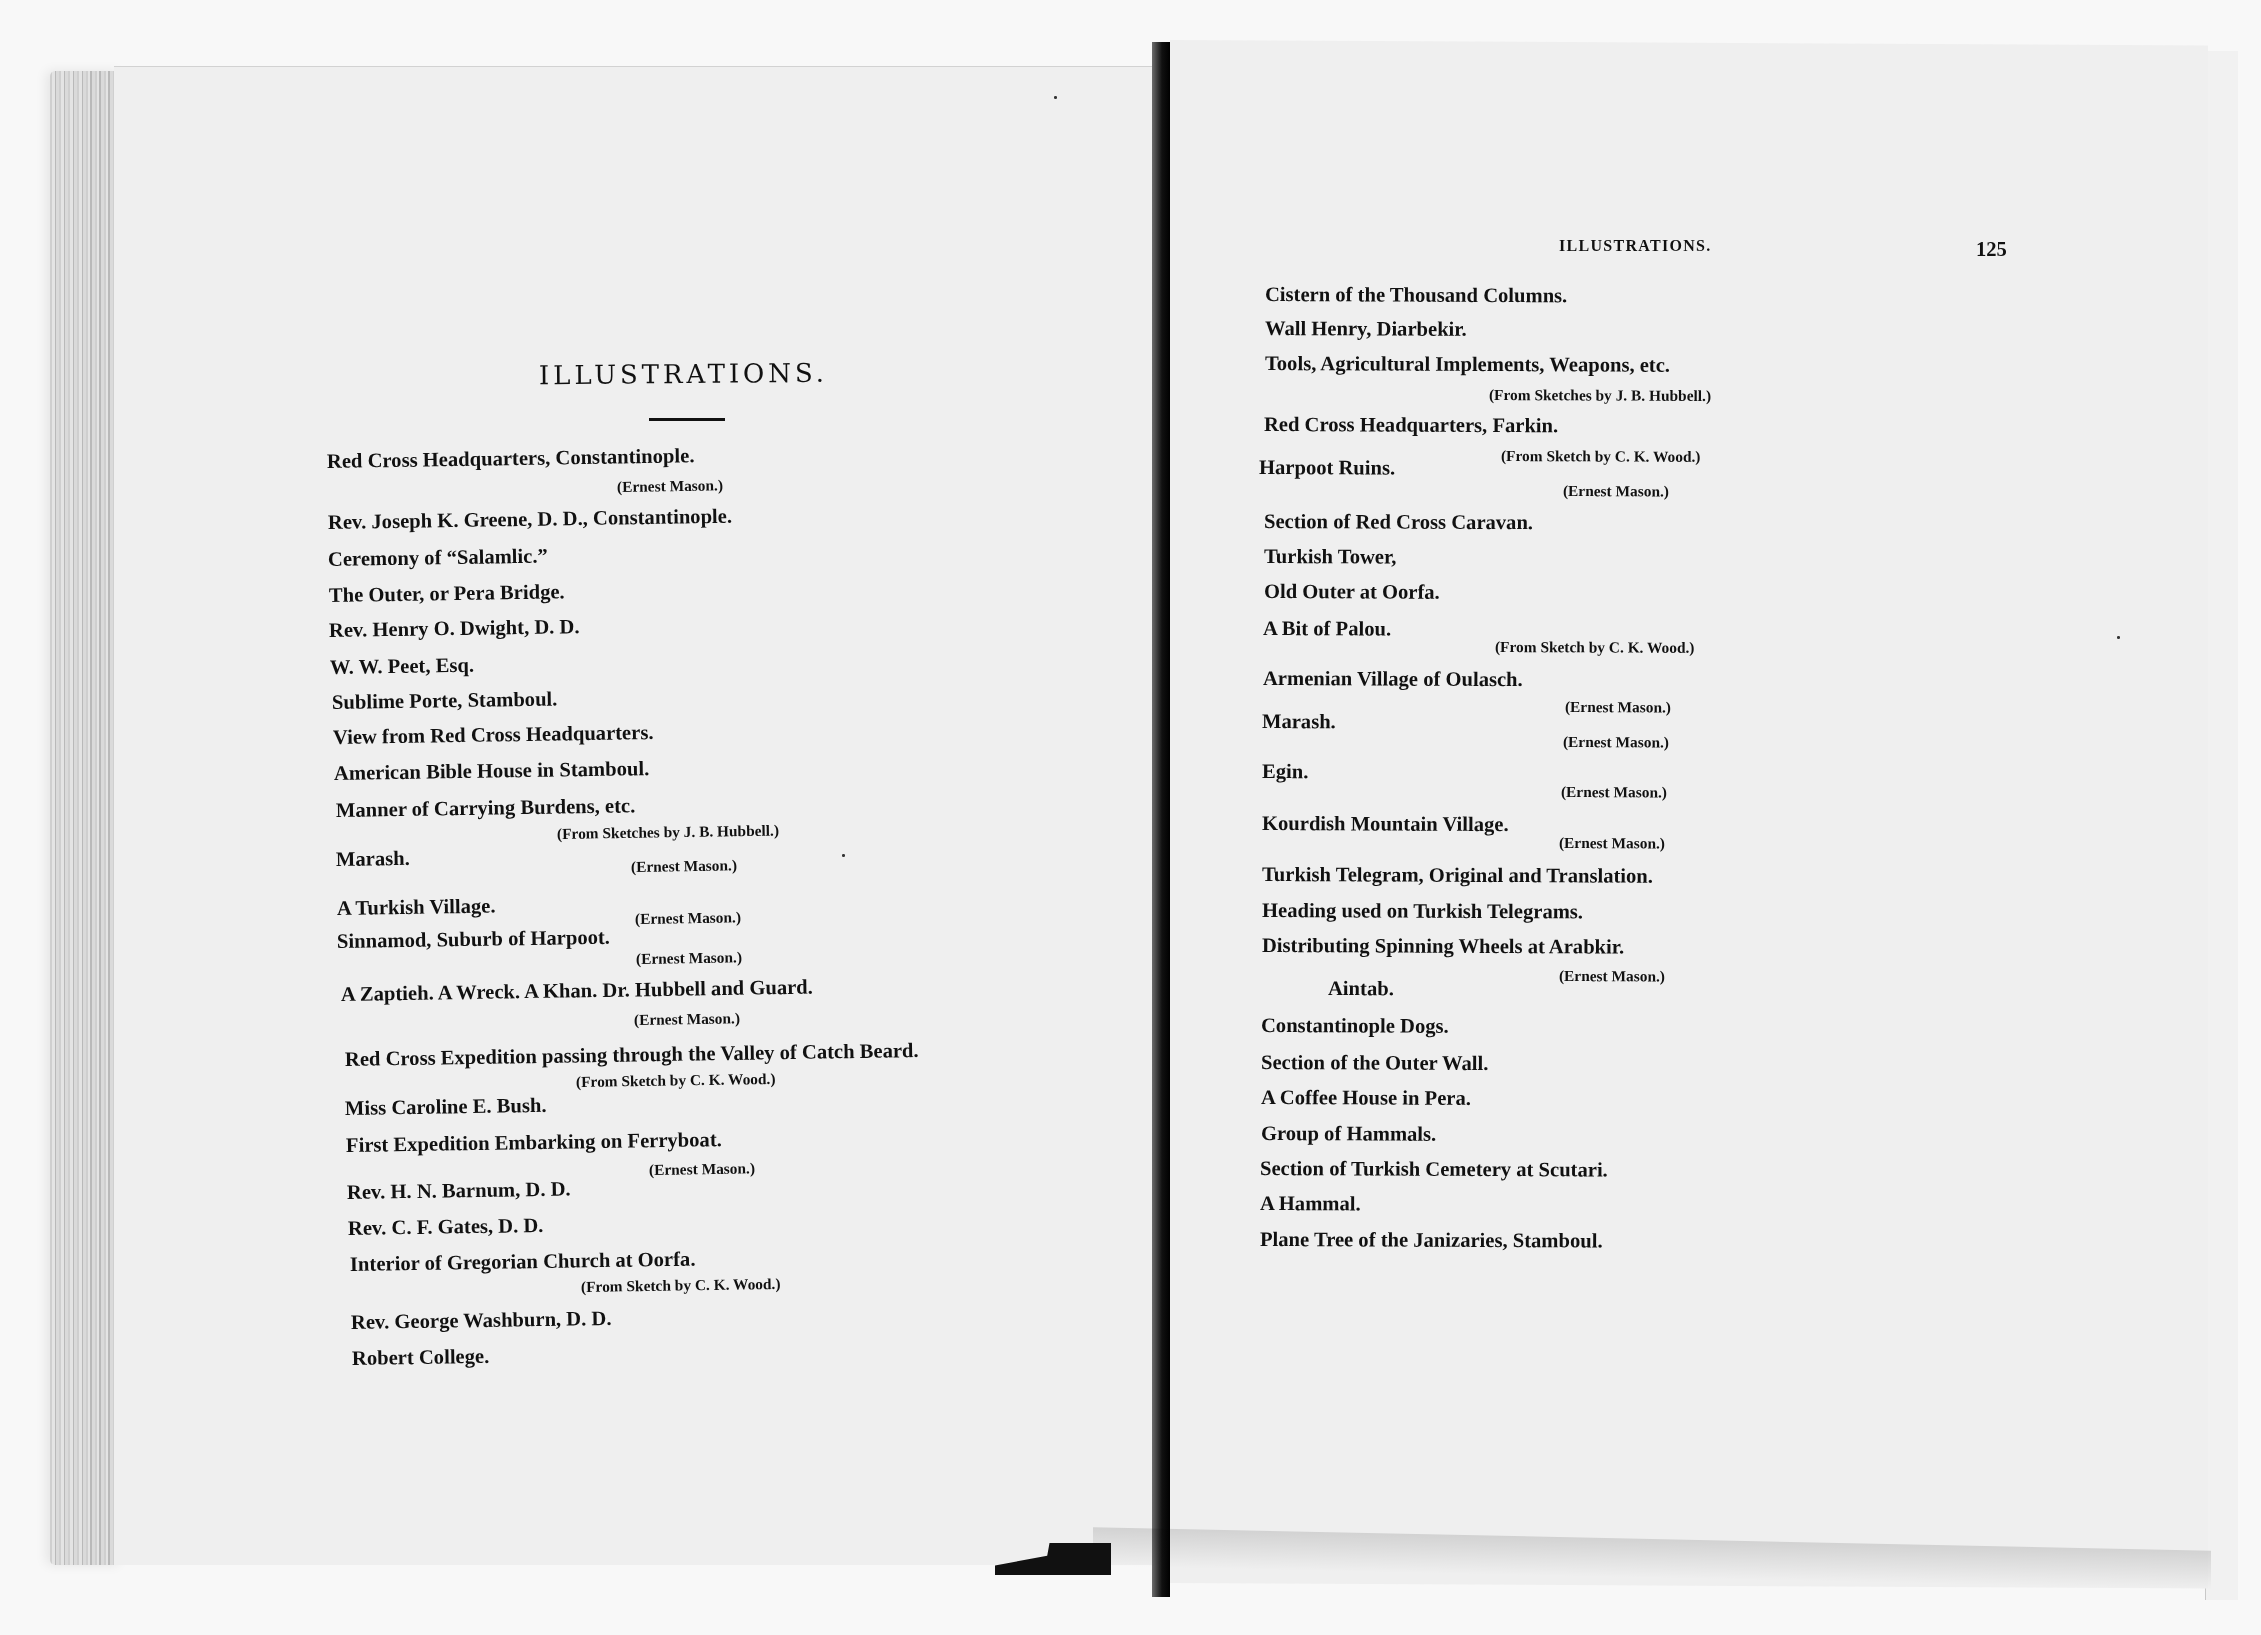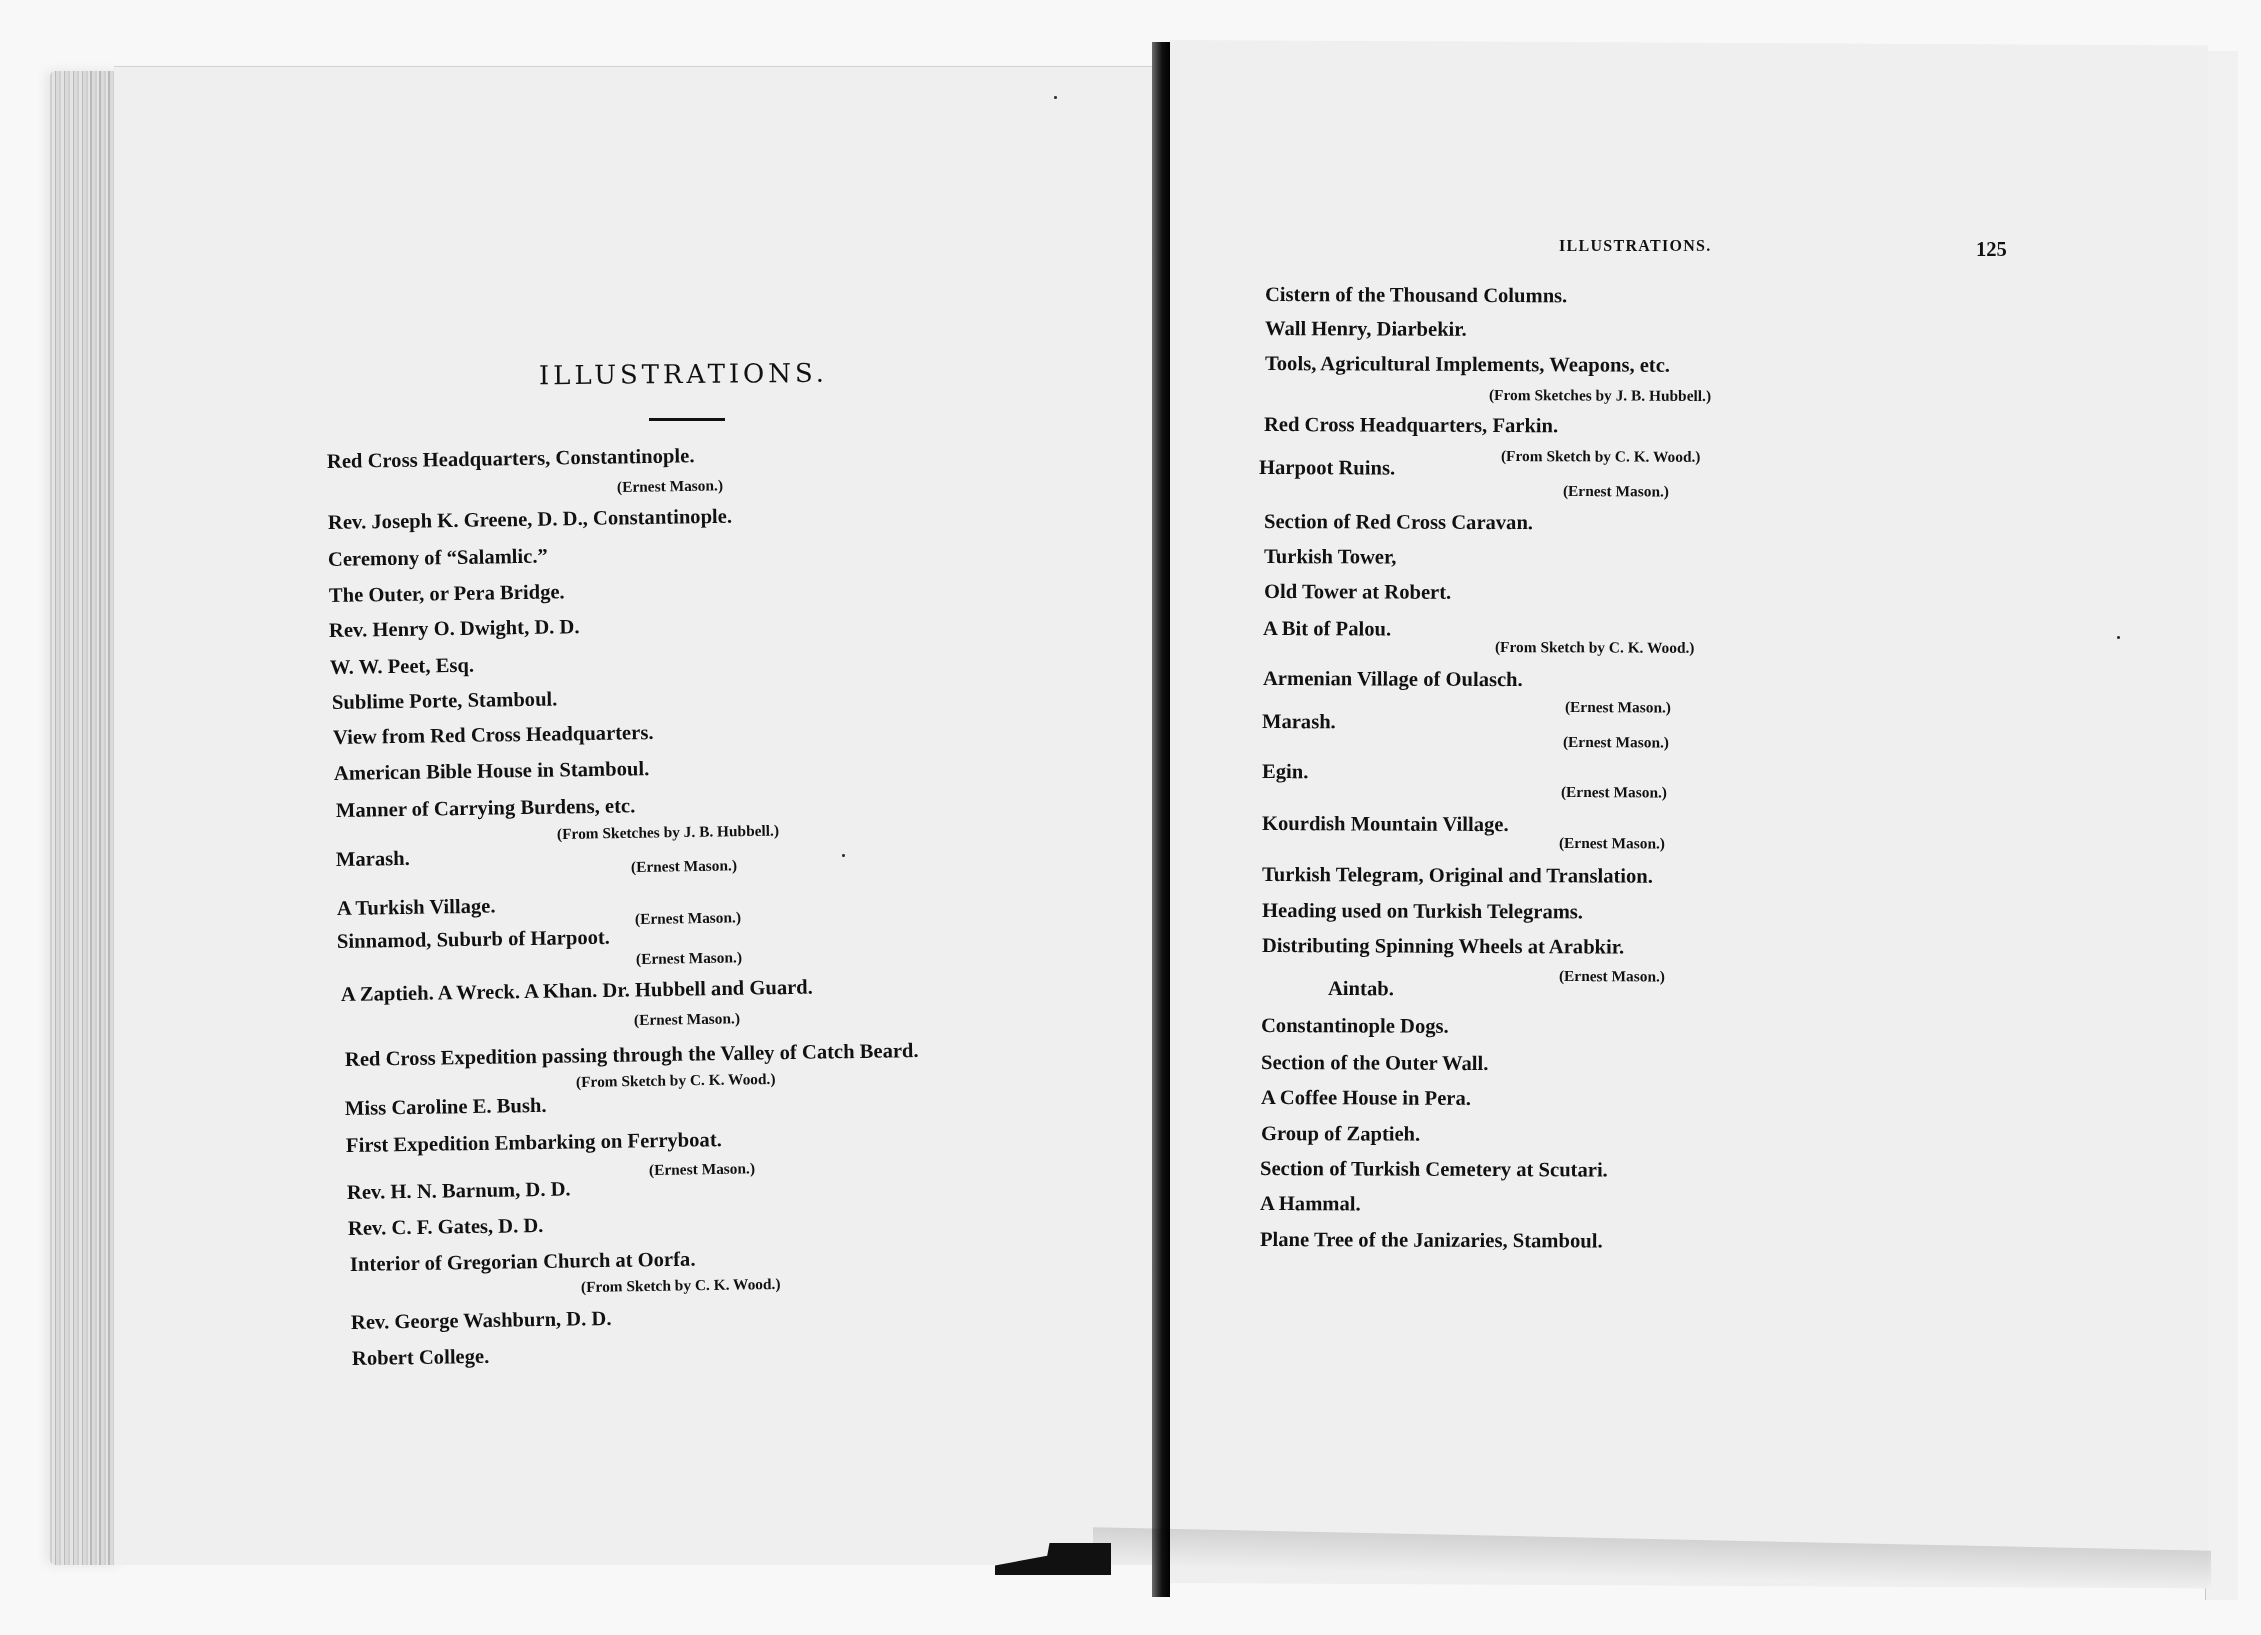--- a/index.html
+++ b/index.html
@@ -150,21 +150,21 @@
   <div class="credit" style="left:1489px;top:386px">(From Sketches by J. B. Hubbell.)</div>
 
   <div class="entry" style="left:1264px;top:413px">Red Cross Headquarters, Farkin.</div>
   <div class="credit" style="left:1501px;top:447px">(From Sketch by C. K. Wood.)</div>
 
   <div class="entry" style="left:1259px;top:456px">Harpoot Ruins.</div>
   <div class="credit" style="left:1563px;top:482px">(Ernest Mason.)</div>
 
   <div class="entry" style="left:1264px;top:510px">Section of Red Cross Caravan.</div>
   <div class="entry" style="left:1264px;top:545px">Turkish Tower,</div>
-  <div class="entry" style="left:1264px;top:580px">Old Tower at Robert.</div>
+  <div class="entry" style="left:1264px;top:580px">Old Outer at Oorfa.</div>
 
   <div class="entry" style="left:1263px;top:617px">A Bit of Palou.</div>
   <div class="credit" style="left:1495px;top:638px">(From Sketch by C. K. Wood.)</div>
 
   <div class="entry" style="left:1263px;top:667px">Armenian Village of Oulasch.</div>
   <div class="credit" style="left:1565px;top:698px">(Ernest Mason.)</div>
 
   <div class="entry" style="left:1262px;top:710px">Marash.</div>
   <div class="credit" style="left:1563px;top:733px">(Ernest Mason.)</div>
 
@@ -177,21 +177,21 @@
   <div class="entry" style="left:1262px;top:863px">Turkish Telegram, Original and Translation.</div>
   <div class="entry" style="left:1262px;top:899px">Heading used on Turkish Telegrams.</div>
 
   <div class="entry" style="left:1262px;top:934px">Distributing Spinning Wheels at Arabkir.</div>
   <div class="credit" style="left:1559px;top:967px">(Ernest Mason.)</div>
 
   <div class="entry" style="left:1328px;top:977px">Aintab.</div>
   <div class="entry" style="left:1261px;top:1014px">Constantinople Dogs.</div>
   <div class="entry" style="left:1261px;top:1051px">Section of the Outer Wall.</div>
   <div class="entry" style="left:1261px;top:1086px">A Coffee House in Pera.</div>
-  <div class="entry" style="left:1261px;top:1122px">Group of Zaptieh.</div>
+  <div class="entry" style="left:1261px;top:1122px">Group of Hammals.</div>
   <div class="entry" style="left:1260px;top:1157px">Section of Turkish Cemetery at Scutari.</div>
   <div class="entry" style="left:1260px;top:1192px">A Hammal.</div>
   <div class="entry" style="left:1260px;top:1228px">Plane Tree of the Janizaries, Stamboul.</div>
 </div>
 
 <div class="speck" style="left:1054px;top:96px"></div>
 <div class="speck" style="left:842px;top:854px"></div>
 <div class="speck" style="left:2117px;top:636px"></div>
 
 

